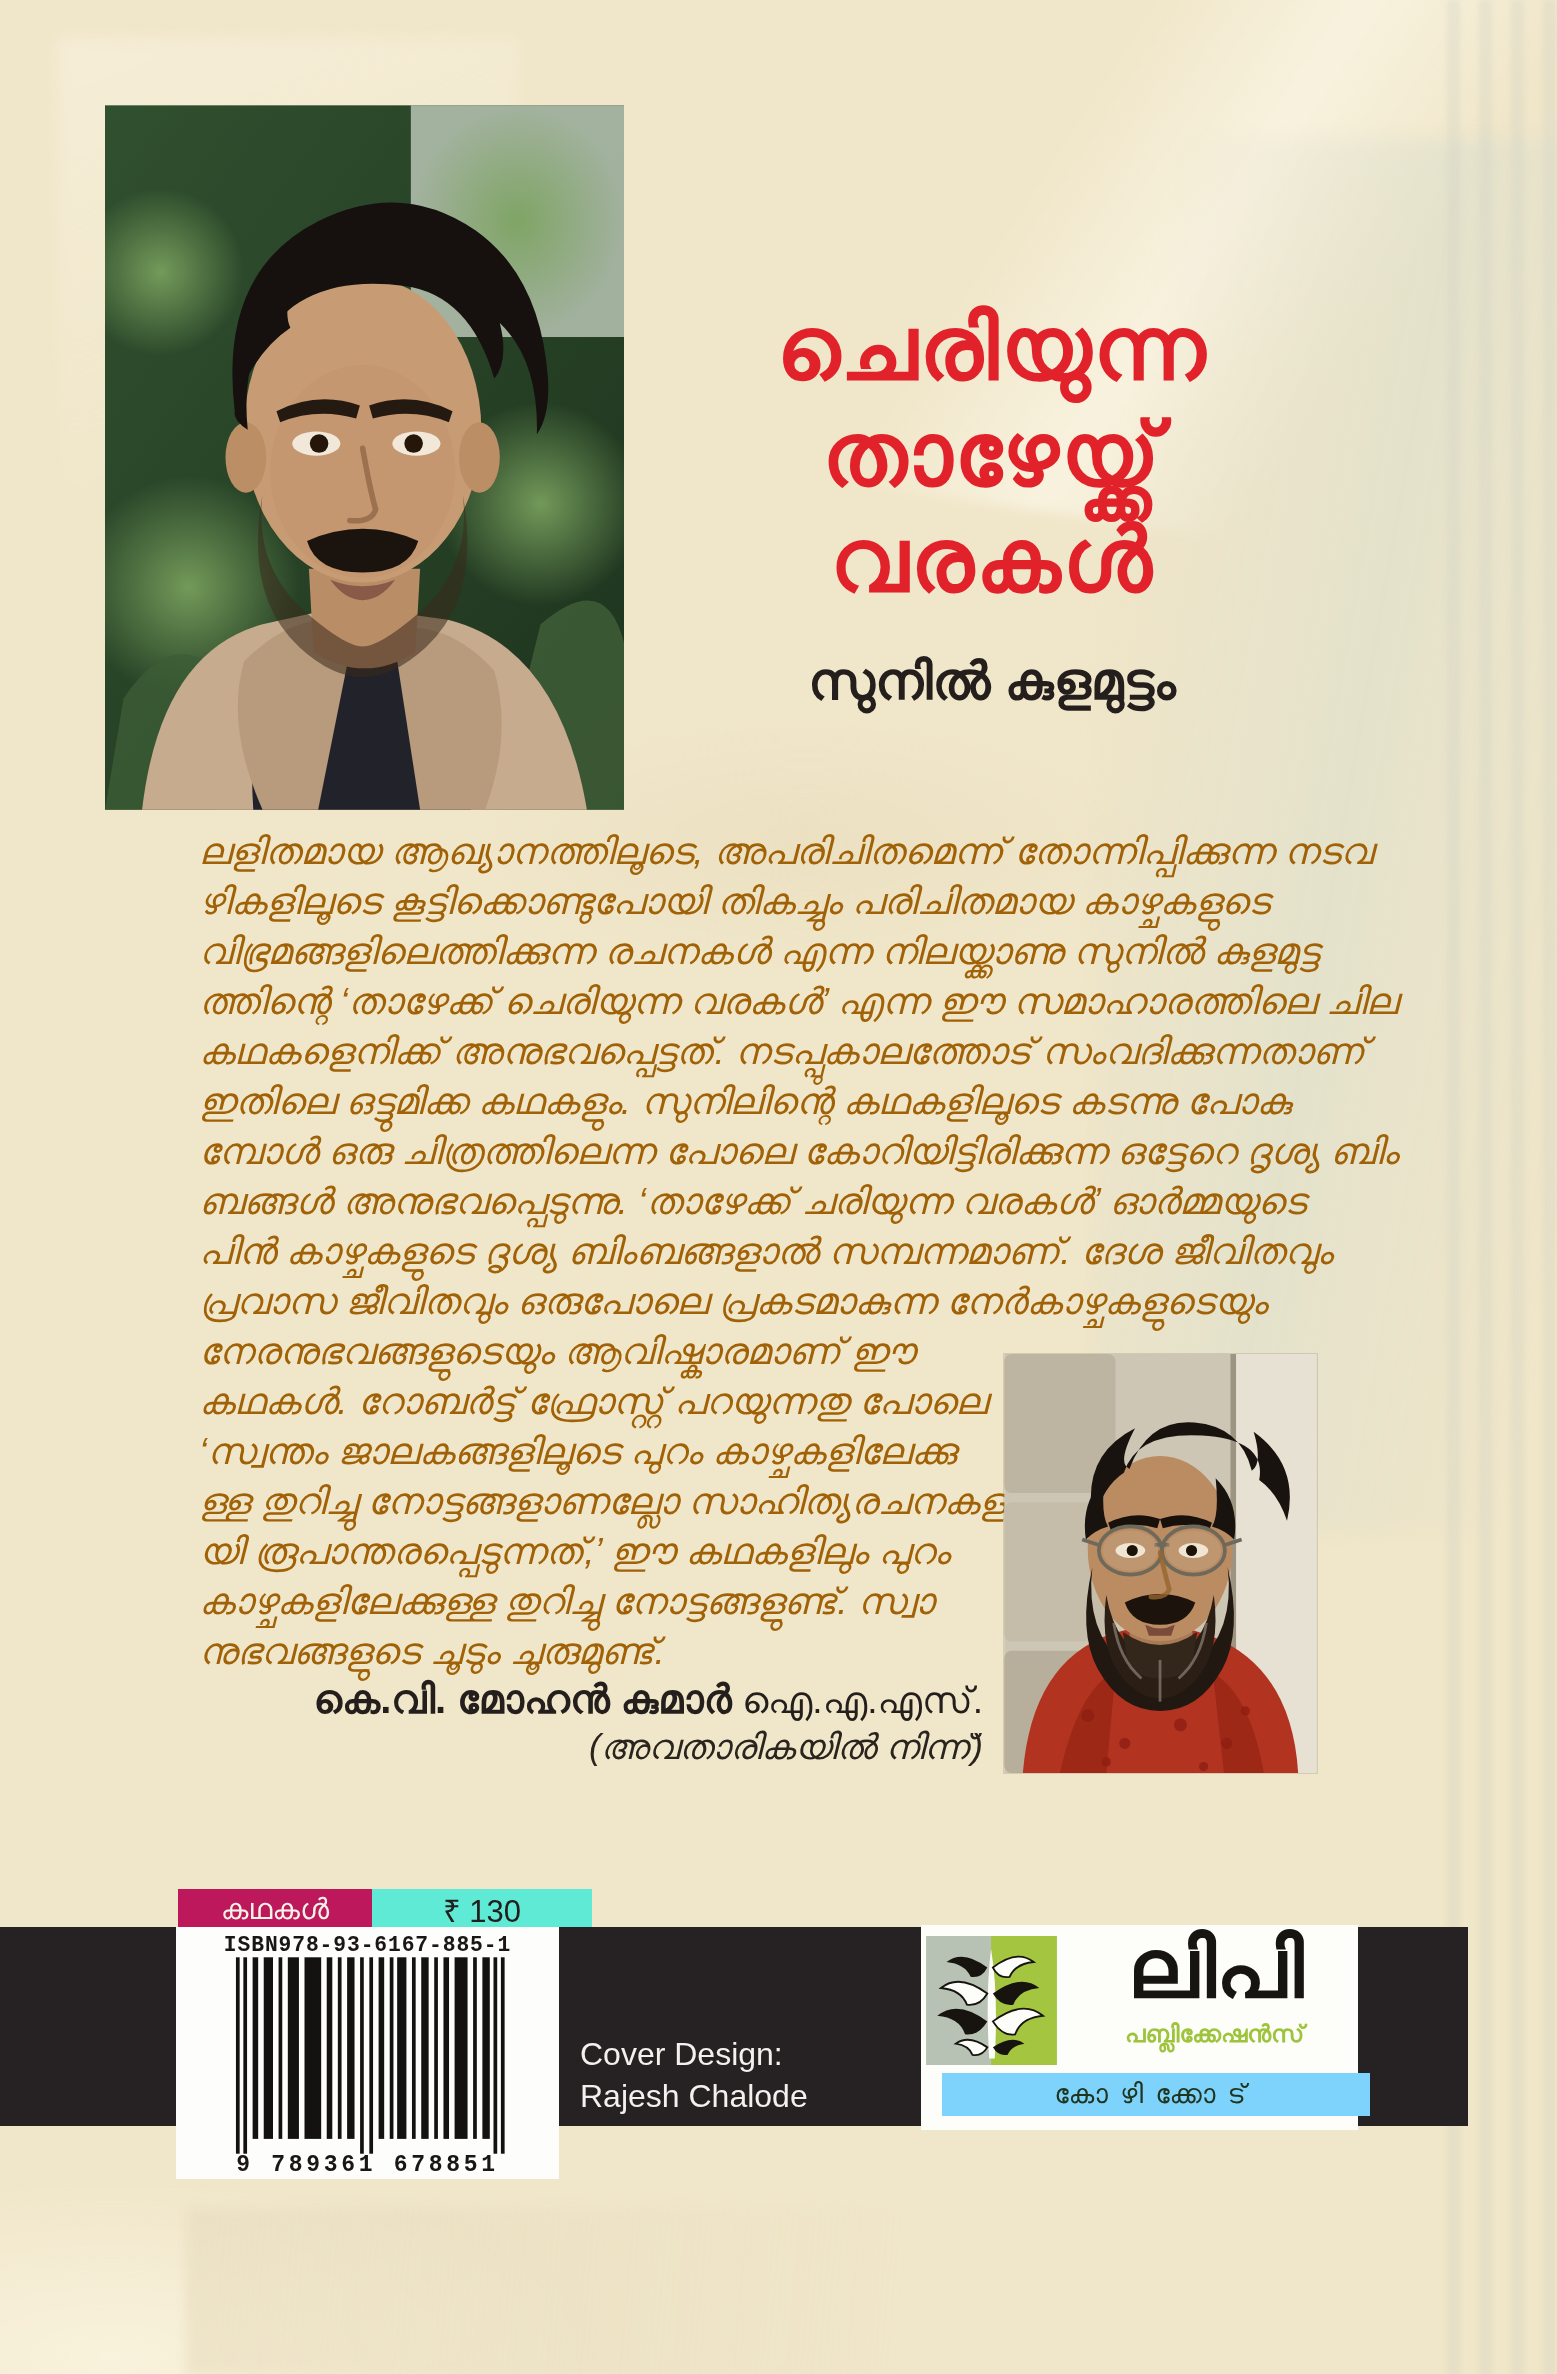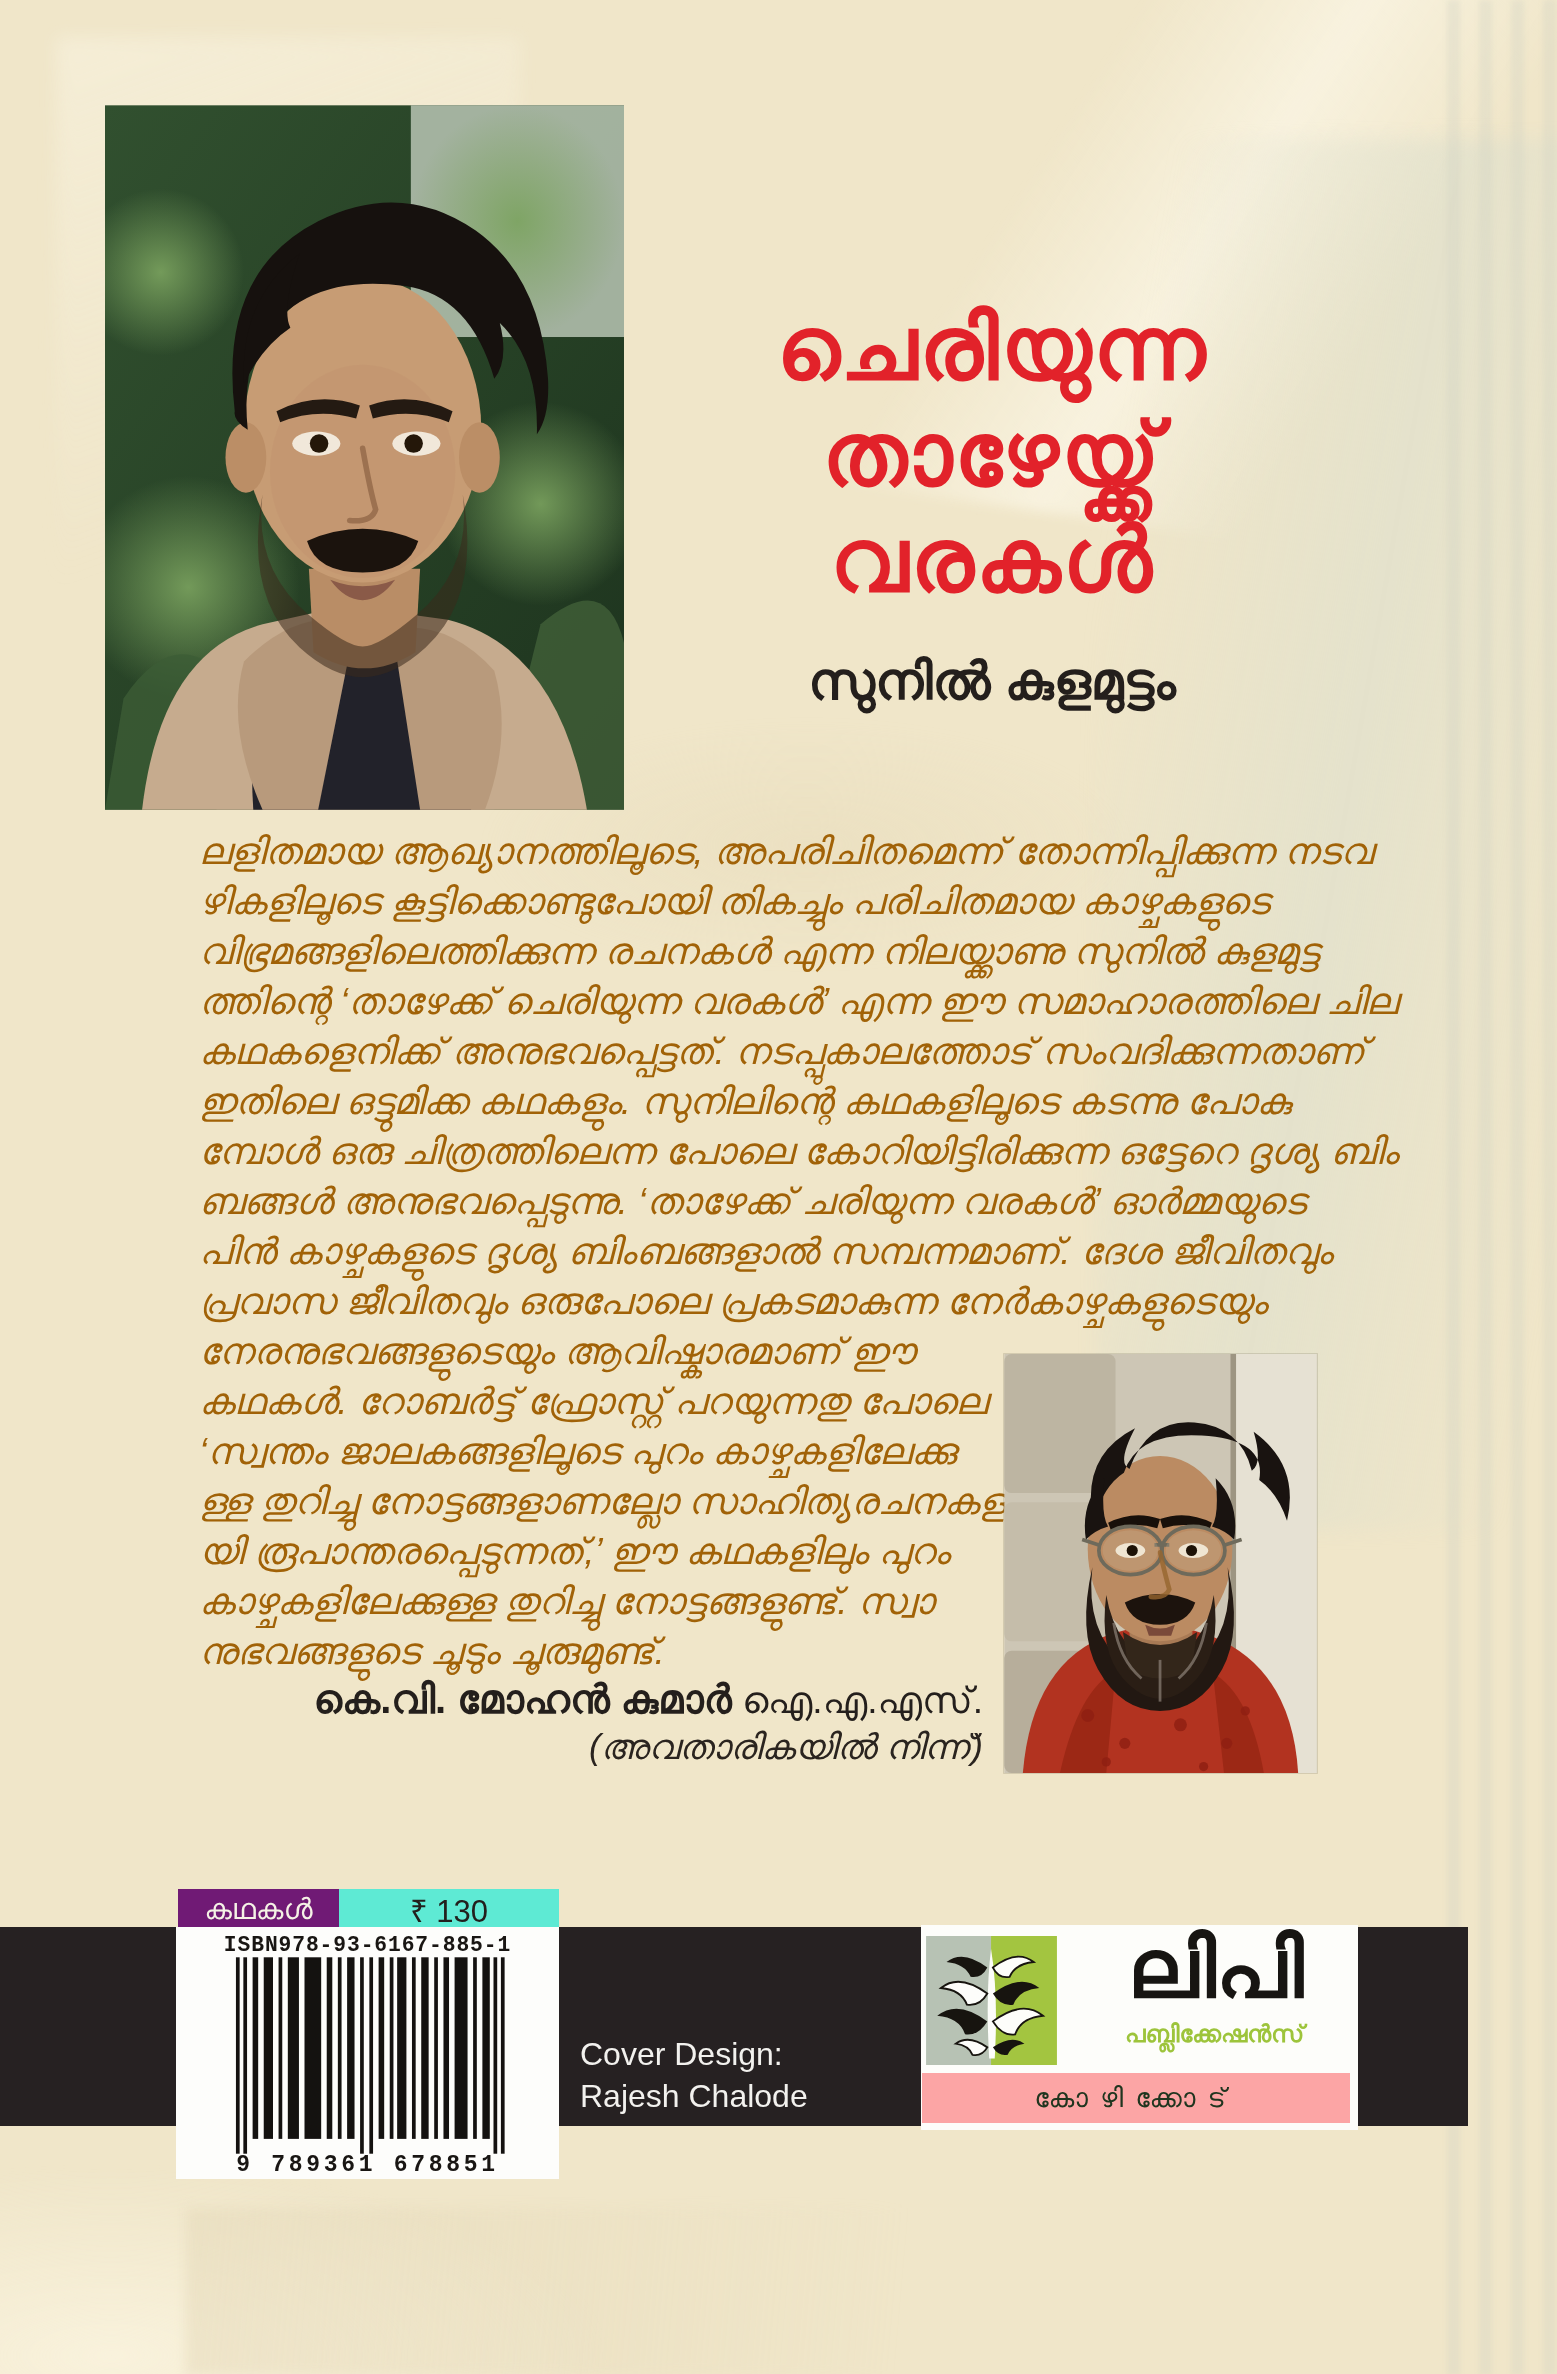--- a/index.html
+++ b/index.html
@@ -48,21 +48,21 @@
   .attribution b{font-size:40px;}
   .attribution-src{position:absolute; left:199px; top:1727px; width:784px; text-align:right;
     color:#2a241f; font-size:35px; font-style:italic; white-space:nowrap;}
 
   
   .reviewer-photo{position:absolute; left:1004px; top:1354px; width:313px; height:419px; overflow:hidden;
     box-shadow:0 0 0 0.9px rgba(120,110,90,.25);}
 
   
   .meta-bar{position:absolute; left:178px; top:1889px; height:41px; display:flex;}
-  .meta-cat{width:161px; background:#701a75; color:#f5f2e6; font-size:29px; display:flex; align-items:center; justify-content:center;}
+  .meta-cat{width:194px; background:#be185d; color:#f5f2e6; font-size:29px; display:flex; align-items:center; justify-content:center;}
   .meta-price{width:220px; background:#5eead4; color:#22201d; font-size:31px; display:flex; align-items:center; justify-content:center;}
 
   
   .band{position:absolute; left:0; top:1927px; width:1468px; height:199px; background:#262122;}
 
   
   .barcode-box{position:absolute; left:176px; top:1927px; width:383px; height:252px; background:#fdfdfb;
     display:flex; flex-direction:column; align-items:center;}
   .isbn{font-family:"Liberation Mono", monospace; font-size:21.3px; font-weight:700; color:#191613;
     margin-top:6px; letter-spacing:0.9px; white-space:nowrap;}
@@ -72,21 +72,21 @@
   
   .credit{position:absolute; left:580px; top:2033px; color:#f2f1ee; font-size:32px; line-height:42px;}
 
   
   .pub-box{position:absolute; left:921px; top:1925px; width:437px; height:205px; background:#fdfdfa;}
   .pub-logo{position:absolute; left:4.6px; top:11px; width:131px; height:129px;}
   .pub-name{position:absolute; left:158px; top:-3.7px; width:274px; text-align:center;
     font-weight:700; color:#171512; font-size:82px; line-height:96px; white-space:nowrap;}
   .pub-sub{position:absolute; left:156px; top:95px; width:275px; text-align:center;
     font-weight:700; color:#9dc43b; font-size:24px; white-space:nowrap;}
-  .pub-city{position:absolute; left:1px; top:148px; width:428px; height:50px; background:#fca5a5;
+  .pub-city{position:absolute; left:21px; top:148px; width:428px; height:43px; background:#7dd3fc;
     color:#20351f; font-size:27px; letter-spacing:12px; display:flex; align-items:center; justify-content:center; white-space:nowrap;}
 </style>
 </head>
 <body>
 
 <div class="cover">
 
   <div class="tex tex1"></div>
   <div class="tex tex2"></div>
   <div class="tex tex3"></div>

